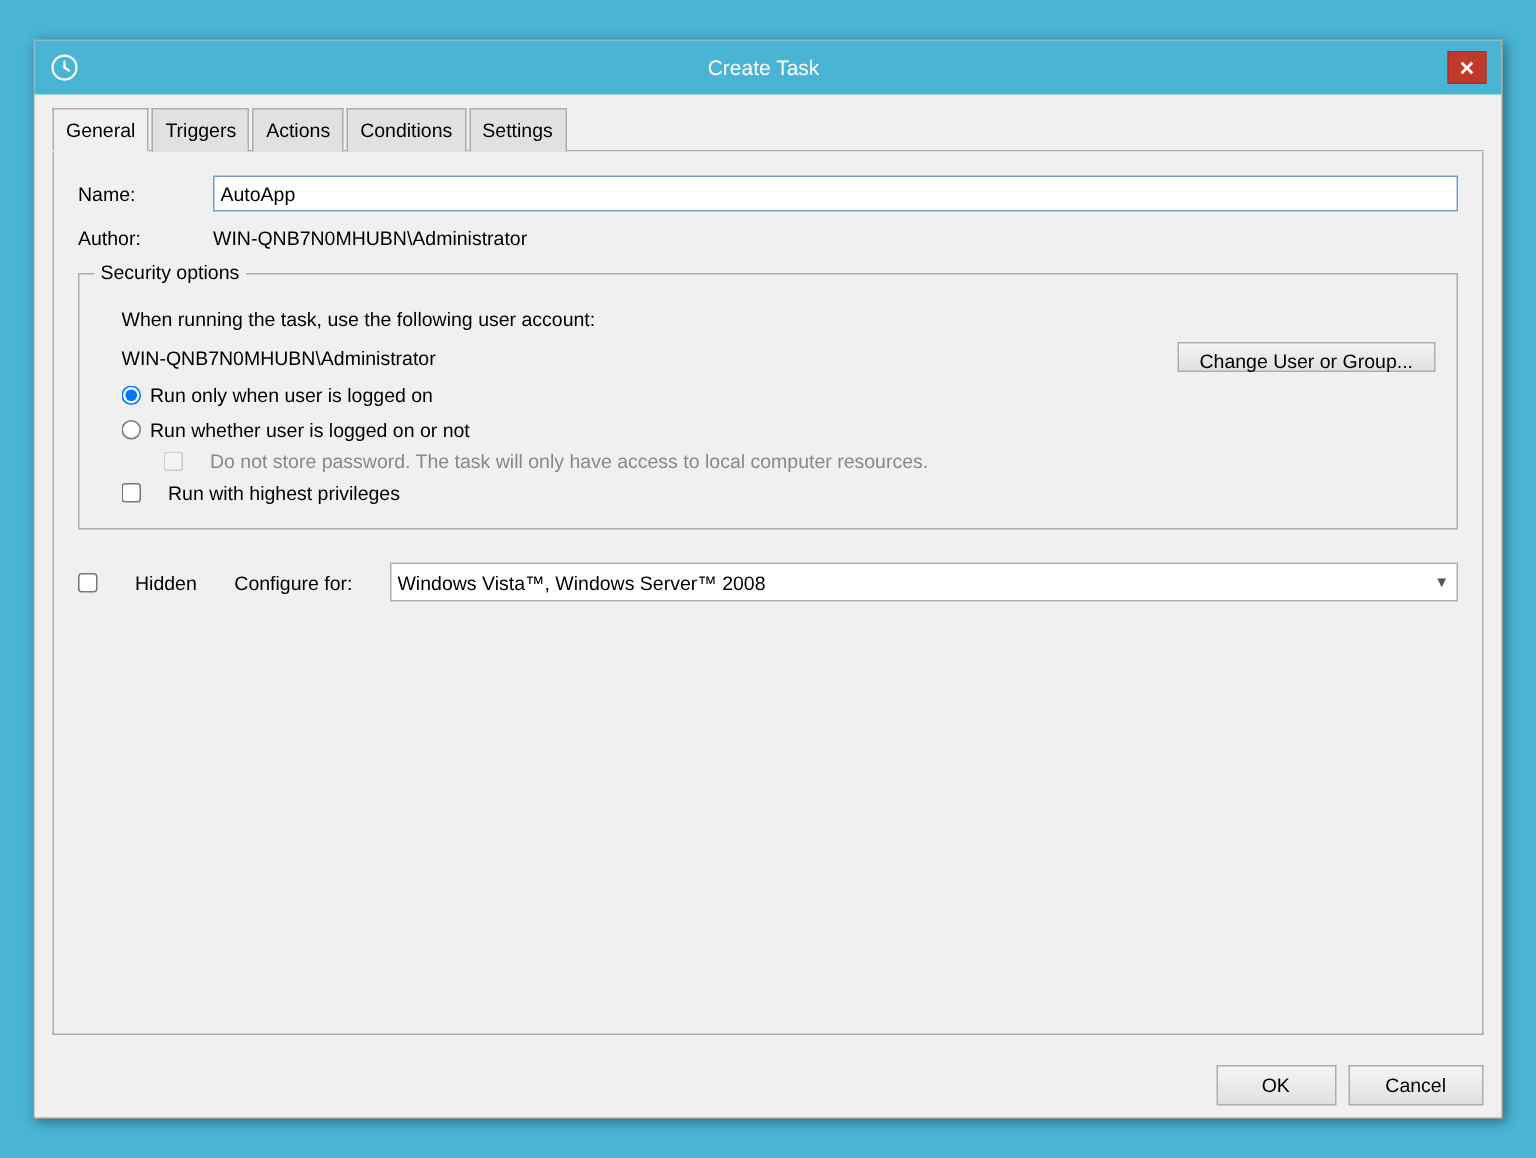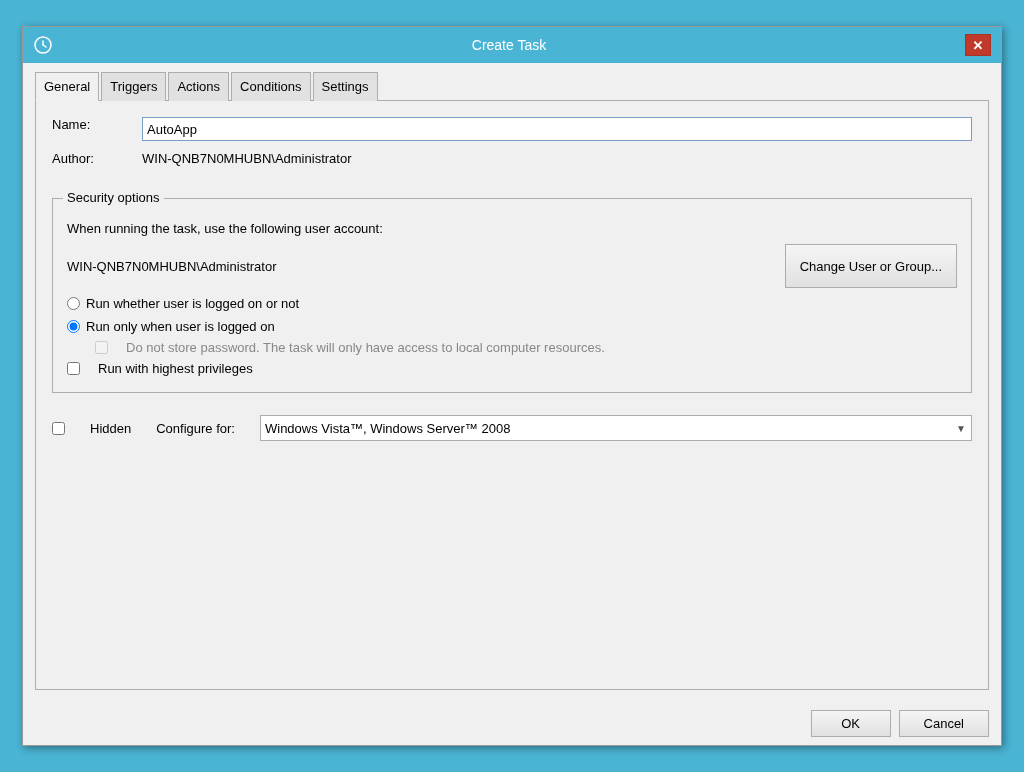--- a/index.html
+++ b/index.html
@@ -91,20 +91,21 @@
       border-top: none;
       background: #f0f0f0;
       padding: 16px;
       flex: 1;
       display: flex;
       flex-direction: column;
       gap: 10px;
     }
     .form-row {
       display: flex;
+      align-items: center;
     }
     .form-label {
       width: 90px;
       color: #000;
       flex-shrink: 0;
     }
     .form-value {
       color: #000;
     }
     .form-input {
@@ -125,22 +126,22 @@
       resize: none;
       background: #fff;
       outline: none;
     }
     .description-row {
       display: flex;
       align-items: flex-start;
     }
     .security-group {
       border: 1px solid #adadad;
-      padding: 12px 14px 16px 14px;
-      margin-top: 22px;
+      padding: 12px 14px 16px 28px;
+      margin-top: 6px;
       position: relative;
     }
     .security-group-legend {
       position: absolute;
       top: -9px;
       left: 10px;
       background: #f0f0f0;
       padding: 0 4px;
       font-size: 13px;
     }
@@ -153,21 +154,21 @@
     .security-user-text {
       flex: 1;
       font-size: 13px;
     }
     .change-user-btn {
       padding: 4px 14px;
       border: 1px solid #adadad;
       background: linear-gradient(to bottom, #f5f5f5, #e0e0e0);
       cursor: pointer;
       font-size: 13px;
-      height: 44px;
+      height: 20px;
       white-space: nowrap;
     }
     .radio-row {
       display: flex;
       align-items: center;
       gap: 6px;
       margin-top: 8px;
     }
     .radio-row input[type="radio"] {
       margin: 0;
@@ -284,27 +285,27 @@
         <span class="security-group-legend">Security options</span>
 
         <div class="security-desc">When running the task, use the following user account:</div>
 
         <div class="security-user-row">
           <span class="security-user-text">WIN-QNB7N0MHUBN\Administrator</span>
           <button class="change-user-btn">Change User or Group...</button>
         </div>
 
         <div class="radio-row">
+          <input type="radio" name="run_mode" id="radio1" checked="" style="">
+          <label for="radio1">Run only when user is logged on</label>
+        </div>
+
+        <div class="radio-row">
           <input type="radio" name="run_mode" id="radio2" style="">
           <label for="radio2">Run whether user is logged on or not</label>
-        </div>
-
-        <div class="radio-row">
-          <input type="radio" name="run_mode" id="radio1" checked="" style="">
-          <label for="radio1">Run only when user is logged on</label>
         </div>
 
         <div class="checkbox-row indented">
           <input type="checkbox" id="chk1" disabled="" style="">
           <label for="chk1">Do not store password.  The task will only have access to local computer resources.</label>
         </div>
 
         <div class="checkbox-row">
           <input type="checkbox" id="chk2" style="">
           <label for="chk2">Run with highest privileges</label>

